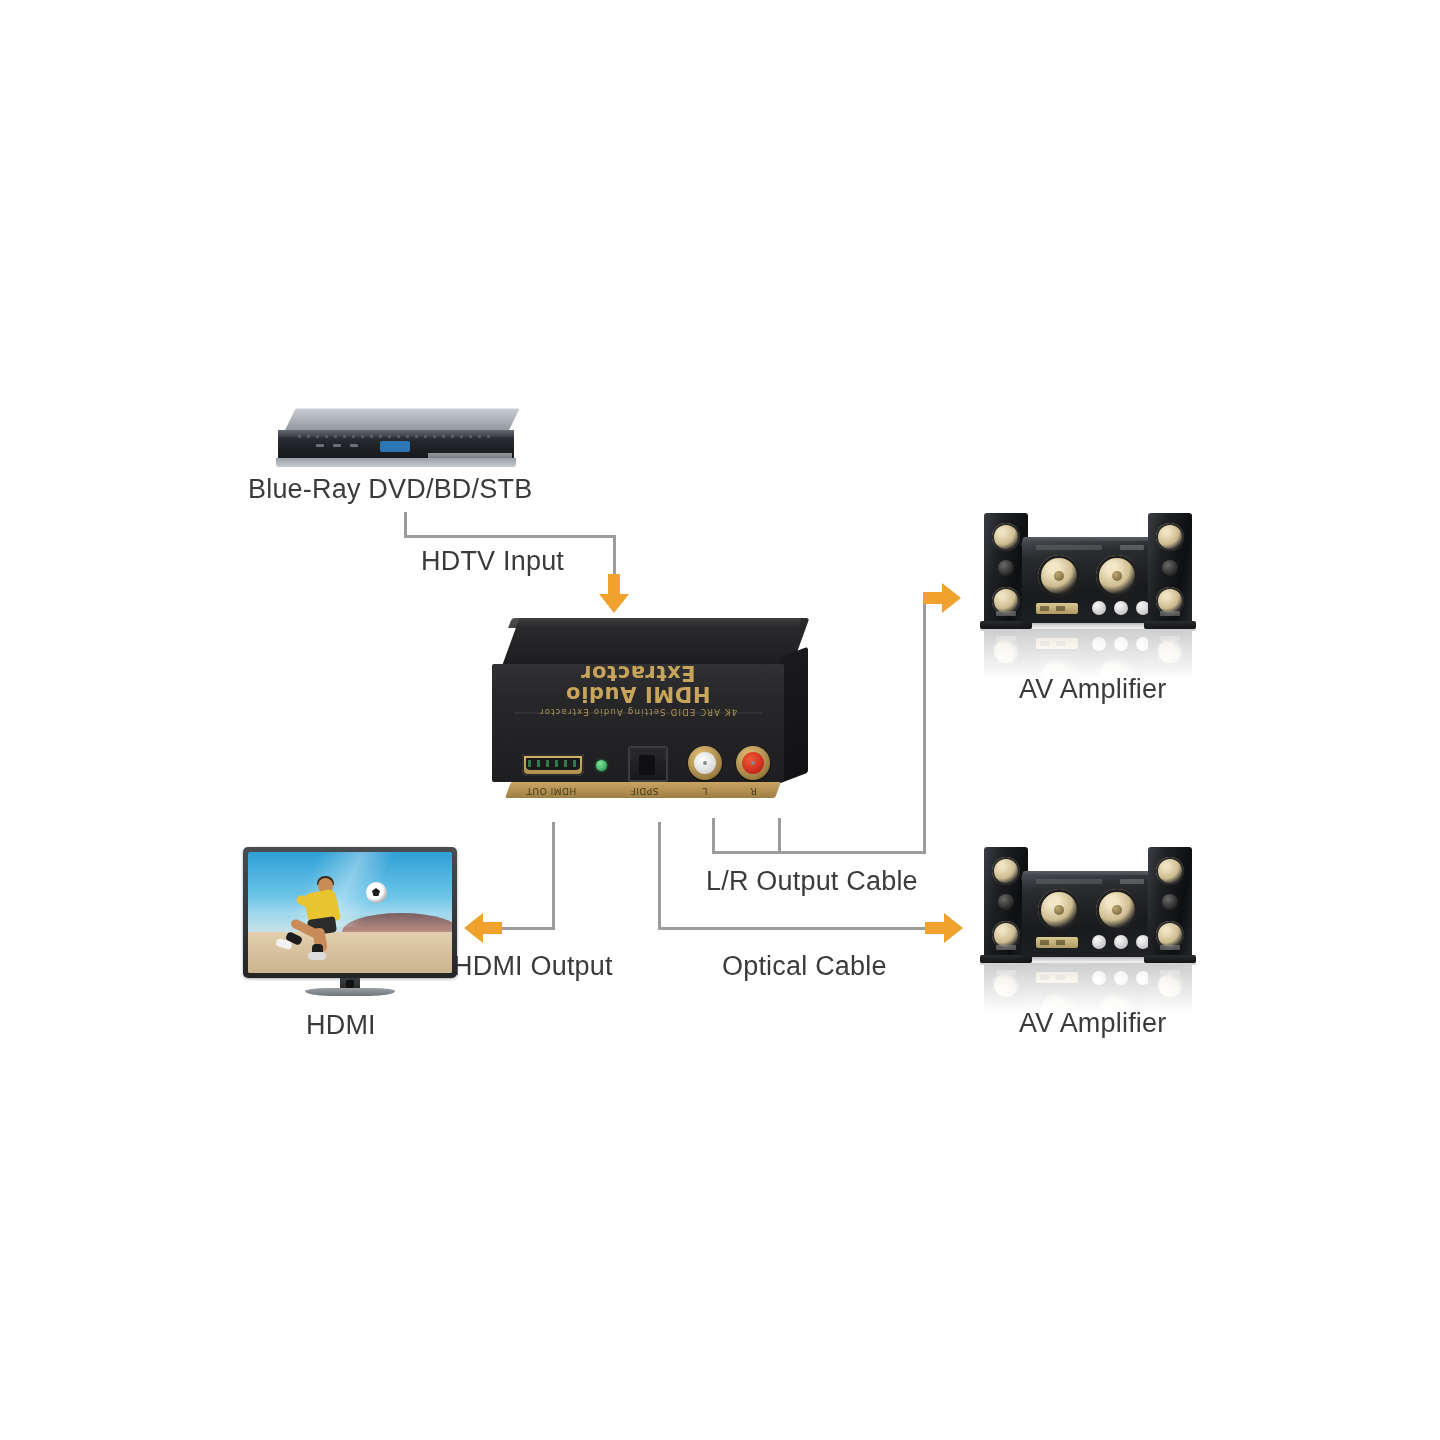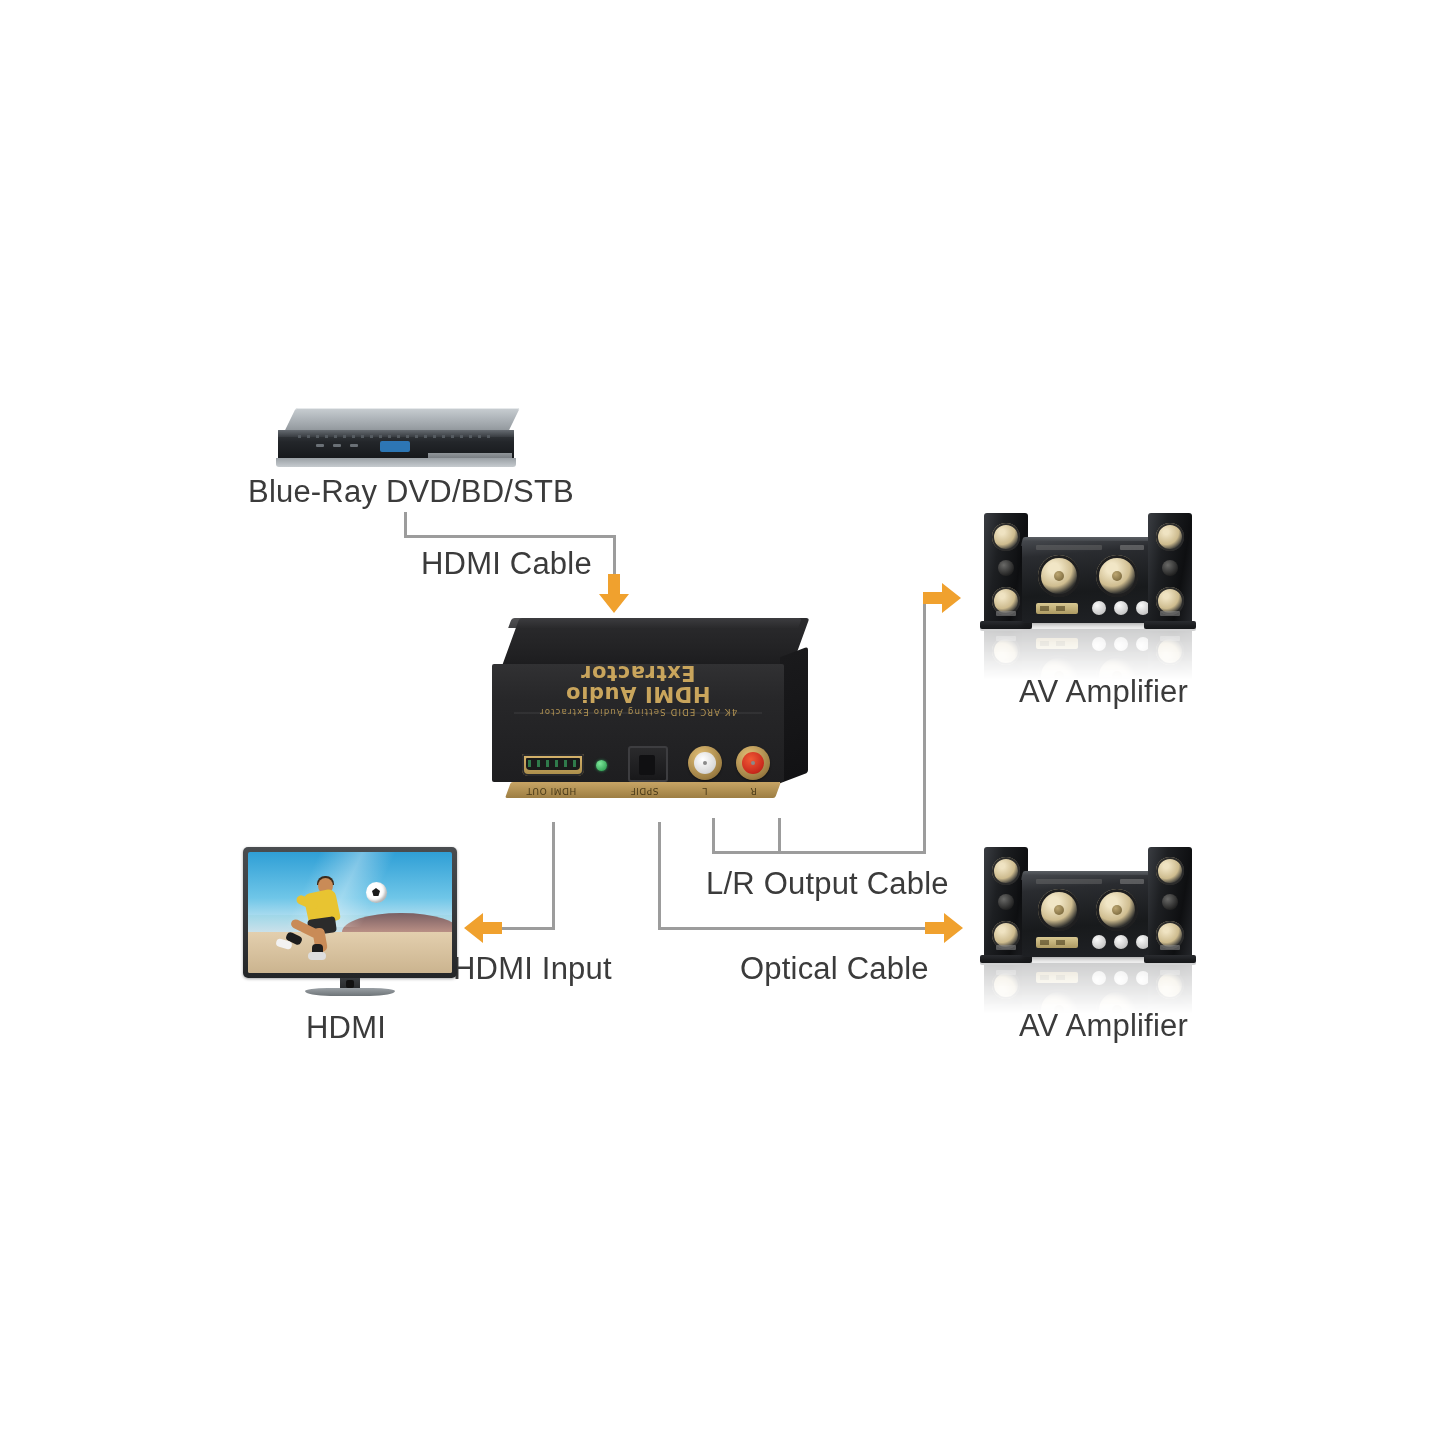--- a/index.html
+++ b/index.html
@@ -5,21 +5,21 @@
   html,body{margin:0;padding:0;background:#ffffff;}
   body{
     width:1440px;height:1440px;
     font-family:"Liberation Sans","DejaVu Sans",sans-serif;
     color:#3a3a3a;
     overflow:hidden;
     position:relative;
   }
   #stage{position:absolute;left:0;top:0;width:1440px;height:1440px;background:#fff;}
 
-  .lbl{position:absolute;font-size:31px;color:#3b3b3b;letter-spacing:.2px;white-space:nowrap;text-align:right;}
+  .lbl{position:absolute;font-size:27px;color:#3b3b3b;letter-spacing:.2px;white-space:nowrap;text-align:right;}
 
   
   .ln{position:absolute;background:#9c9c9c;}
   .lnh{height:3px;}
   .lnv{width:3px;}
   .arr-wrap{position:absolute;}
   .arr-svg{display:block;overflow:visible;}
 
   
   #bluray{position:absolute;left:276px;top:408px;width:250px;height:62px;}
@@ -366,21 +366,21 @@
   <div class="lbl" style="left:248px;top:474px;">Blue-Ray DVD/BD/STB</div>
 
   <div class="ln lnv" style="left:404px;top:512px;height:26px;"></div>
   <div class="ln lnh" style="left:404px;top:535px;width:212px;"></div>
   <div class="ln lnv" style="left:613px;top:535px;height:42px;"></div>
   <div class="arr-wrap" style="left:597px;top:574px;">
     <svg class="arr-svg" width="34" height="40" viewBox="0 0 34 40">
       <path d="M11 0 h12 v20 h9 L17 39 L2 20 h9 Z" fill="#F0A12E"></path>
     </svg>
   </div>
-  <div class="lbl" style="left:421px;top:546px;">HDMI Cable</div>
+  <div class="lbl" style="left:421px;top:546px;">HDTV Input</div>
 
   <div id="device">
     <div class="dv-top"></div>
     <div class="dv-topsheen"></div>
     <div class="dv-right"></div>
     <div class="dv-face"></div>
     <div class="dv-groove"></div>
 
     <div class="dv-brand">
       <div class="dv-brand-sub">4K  ARC  EDID Setting  Audio Extractor</div>
@@ -424,21 +424,21 @@
     <div class="port-lbl" style="left:258px;top:168px;">R</div>
   </div>
 
   <div class="ln lnv" style="left:552px;top:822px;height:108px;"></div>
   <div class="ln lnh" style="left:497px;top:927px;width:58px;"></div>
   <div class="arr-wrap" style="left:463px;top:911px;">
     <svg class="arr-svg" width="40" height="34" viewBox="0 0 40 34">
       <path d="M39 11 v12 H20 v9 L1 17 L20 2 v9 Z" fill="#F0A12E"></path>
     </svg>
   </div>
-  <div class="lbl" style="left:453px;top:951px;">HDMI Input</div>
+  <div class="lbl" style="left:453px;top:951px;">HDMI Output</div>
 
   <div id="hdtv">
     <div class="tv-bezel"></div>
     <div class="tv-screen">
       <div class="tv-sea"></div>
       <div class="tv-hill"></div>
       <div class="tv-sand"></div>
       <div class="tv-sky-streak"></div>
       <div class="tv-ball"></div>
       <div class="tv-body">
@@ -473,21 +473,21 @@
   </div>
   <div class="lbl" style="left:706px;top:866px;">L/R Output Cable</div>
 
   <div class="ln lnv" style="left:658px;top:822px;height:108px;"></div>
   <div class="ln lnh" style="left:658px;top:927px;width:280px;"></div>
   <div class="arr-wrap" style="left:924px;top:911px;">
     <svg class="arr-svg" width="40" height="34" viewBox="0 0 40 34">
       <path d="M1 11 v12 h19 v9 L39 17 L20 2 v9 Z" fill="#F0A12E"></path>
     </svg>
   </div>
-  <div class="lbl" style="left:740px;top:951px;">Optical Cable</div>
+  <div class="lbl" style="left:722px;top:951px;">Optical Cable</div>
 
   <div class="amp" style="left:978px;top:513px;">
     <div class="amp-stage">
       <div class="tower tower-l">
         <div class="tw-drv a"></div>
           <div class="tw-mid"></div>
           <div class="tw-drv c"></div>
         <div class="tw-badge"></div>
       </div>
       <div class="tw-base" style="left:2px;top:108px;"></div>

